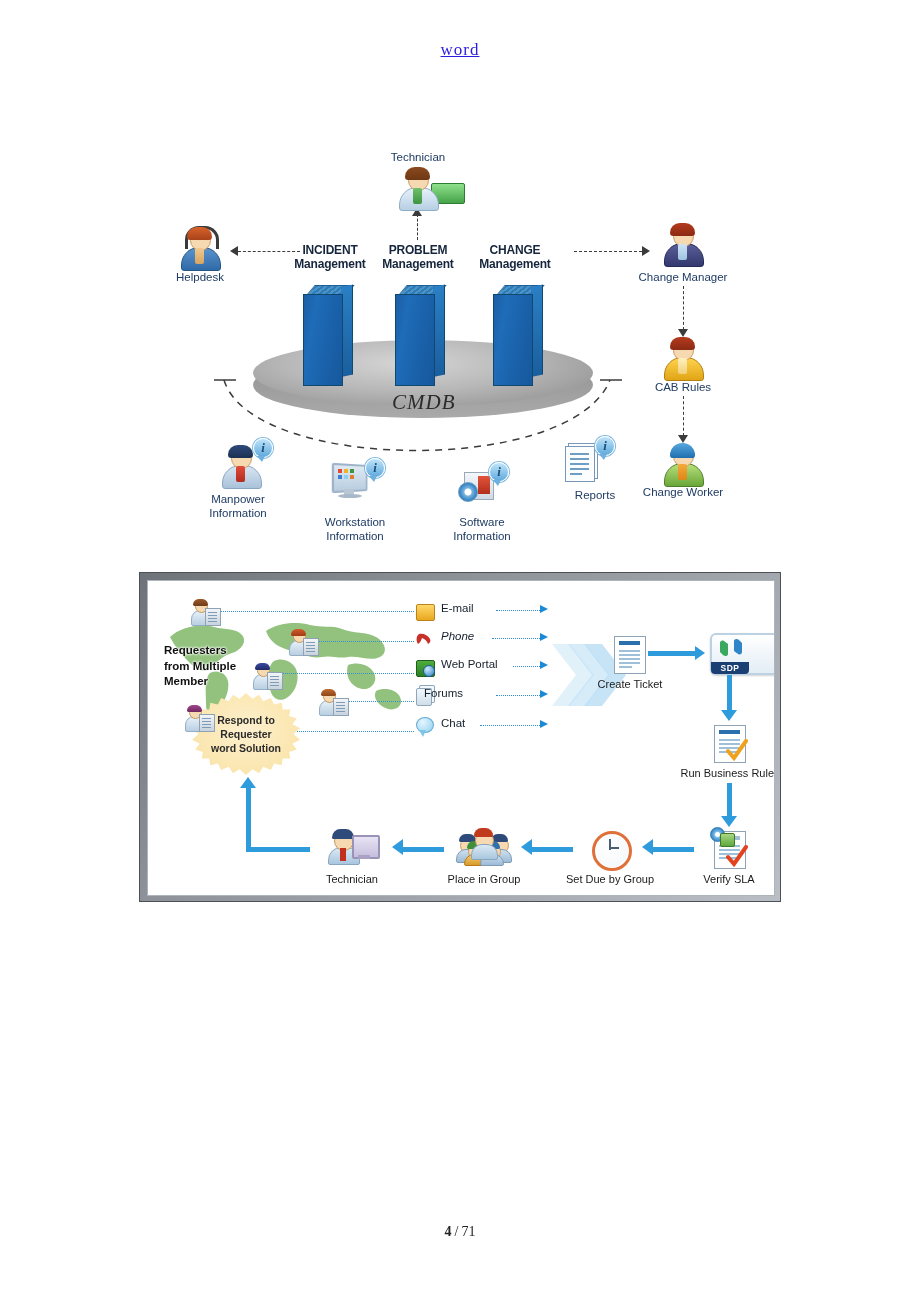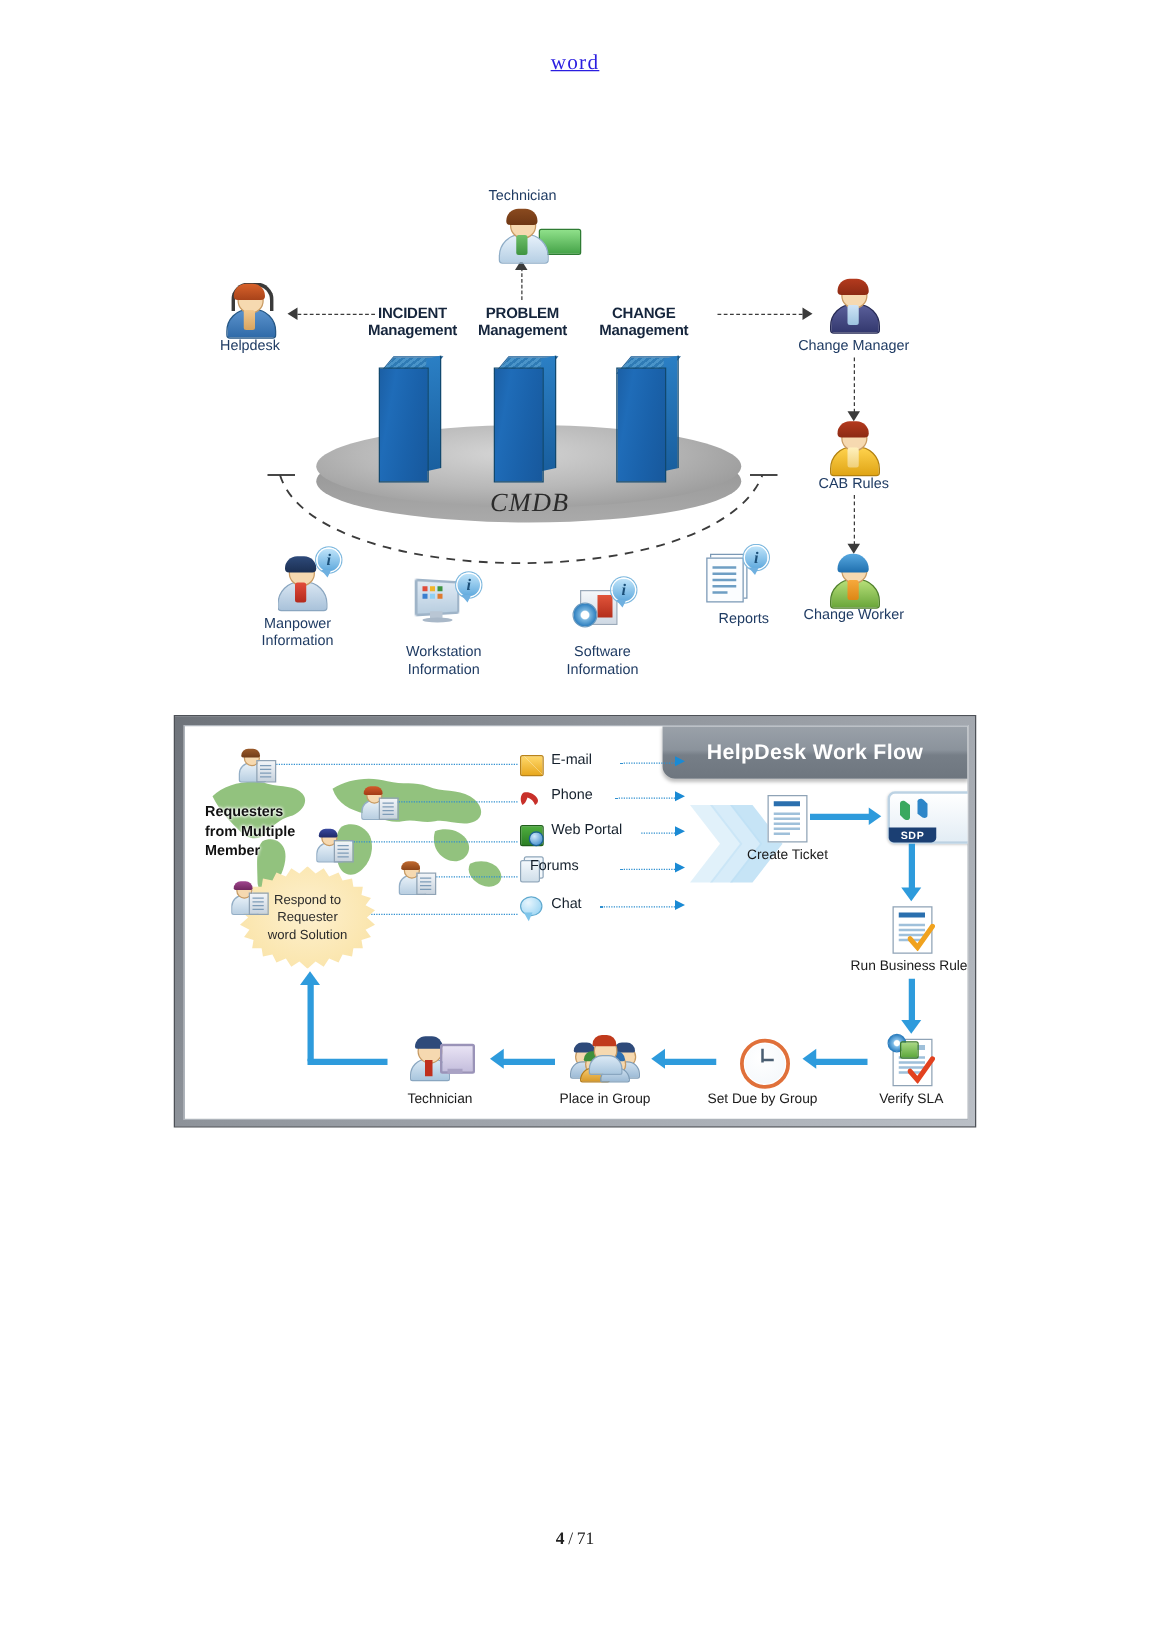--- a/index.html
+++ b/index.html
@@ -585,21 +585,20 @@
     <div class="bar" style="top:21px;"></div>
     <div class="bar" style="top:26px; width:12px;"></div>
   </div>
   <div class="ibubble" style="left:455px; top:296px;">i</div>
   <div class="lbl" style="left:410px; top:348px; width:90px;">Reports</div>
 </div>
 
 <div id="workflow">
   <div class="canvas">
 
-    <div class="wf-title">HelpDesk Work Flow</div>
 
     <svg class="worldmap" viewBox="0 0 250 110" preserveAspectRatio="none">
       <g fill="#8dbf78">
         <path d="M8,28 C18,18 38,14 52,18 C64,21 74,19 80,26 C86,33 78,42 70,44 C62,46 56,52 50,58 C44,64 36,62 30,56 C22,48 14,40 8,28 Z"></path>
         <path d="M48,64 C56,60 64,64 66,72 C68,82 62,94 56,102 C50,108 44,104 44,96 C44,86 42,70 48,64 Z"></path>
         <path d="M104,22 C116,14 134,12 148,16 C160,19 170,16 180,20 C192,25 204,22 214,28 C224,34 226,44 218,48 C208,53 196,46 186,48 C176,50 170,46 160,48 C148,50 140,44 130,42 C118,39 108,34 104,22 Z"></path>
         <path d="M112,52 C120,48 130,52 134,60 C138,70 134,82 126,88 C118,94 110,90 108,80 C106,68 106,56 112,52 Z"></path>
         <path d="M186,56 C196,52 208,56 212,64 C216,72 210,80 202,80 C192,80 182,70 186,56 Z"></path>
         <path d="M214,82 C222,78 234,80 238,88 C242,96 234,102 226,100 C218,98 210,90 214,82 Z"></path>
       </g>
@@ -674,21 +673,21 @@
     <div class="chan-dotted" style="left:64px;  top:150px; width:202px;"></div>
 
     <div class="ic ic-mail" style="left:268px; top:23px;"></div>
     <div class="wf-chan" style="left:293px; top:21px;">E-mail</div>
     <div class="chan-dotted" style="left:348px; top:29px; width:46px;"></div>
     <div class="chan-arrow" style="left:392px; top:24px;"></div>
 
     <svg class="ic ic-phone" style="left:268px; top:51px;" viewBox="0 0 17 15">
       <path d="M3,2 C7,1 12,3 14,7 C15,9 14,11 12,12 C11,9 9,7 6,6 C5,9 4,11 2,12 C0,9 0,4 3,2 Z" fill="#c8302a"></path>
     </svg>
-    <div class="wf-chan" style="left:293px; top:49px;">Phone</div>
+    <div class="wf-chan" style="left:293px; top:49px;font-style:italic;">Phone</div>
     <div class="chan-dotted" style="left:344px; top:57px; width:50px;"></div>
     <div class="chan-arrow" style="left:392px; top:52px;"></div>
 
     <div class="ic ic-web" style="left:268px; top:79px;">
       <div class="gl"></div>
     </div>
     <div class="wf-chan" style="left:293px; top:77px;text-align:right;">Web Portal</div>
     <div class="chan-dotted" style="left:365px; top:85px; width:29px;"></div>
     <div class="chan-arrow" style="left:392px; top:80px;"></div>
 
@@ -806,21 +805,21 @@
       <div style="position:absolute; left:12px; top:19px; width:6px;height:13px;background:#c0301d;z-index:5;"></div>
       <div style="position:absolute; left:24px; top:6px;  width:24px;height:20px;background:linear-gradient(#e8e3f4,#c5bedd);border:2px solid #9a93b8;border-radius:2px;z-index:6;"></div>
       <div style="position:absolute; left:30px; top:26px; width:12px;height:4px;background:#a9a2c4;z-index:6;"></div>
     </div>
     <div class="wf-lbl" style="left:166px; top:292px; width:76px;">Technician</div>
 
     <div class="blue-arrow-h" style="left:98px; top:266px; width:64px;"></div>
     <div class="blue-arrow-v" style="left:98px; top:206px; height:62px;"></div>
     <div class="ba-head-up" style="left:92px; top:196px;"></div>
 
-    <div class="starburst" style="left:44px; top:112px;">
+    <div class="starburst" style="left:44px; top:112px;font-weight:bold;">
       <div>
         <span>Respond to</span><br>
         <span>Requester</span><br>
         <span>word Solution</span>
       </div>
     </div>
 
   </div>
 </div>
 

